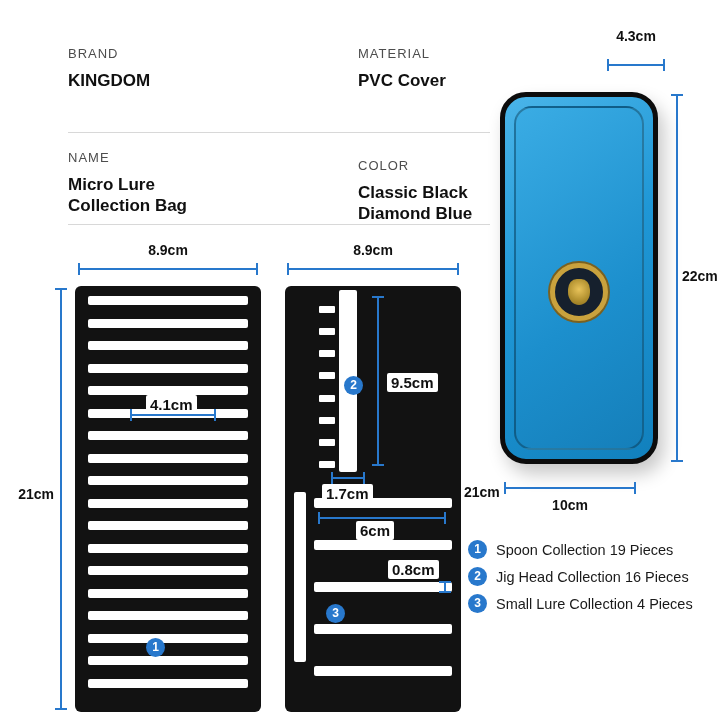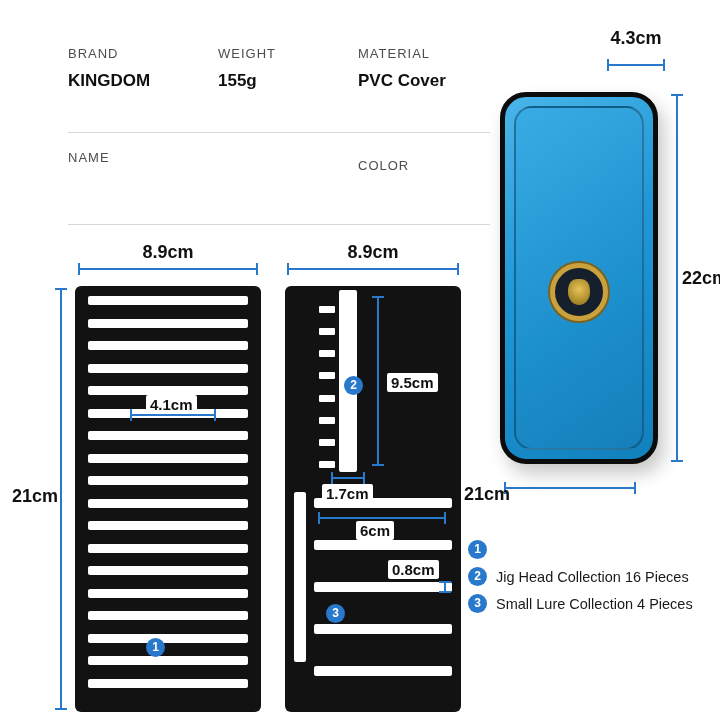--- a/index.html
+++ b/index.html
@@ -14,21 +14,21 @@
   .w132 { width:132px; }
   .hr { position:absolute; height:1px; background:#d8d8d8; }
 
   
   .dim-h { position:absolute; height:2px; background:var(--accent-blue,#2878cc); }
   .dim-h::before,.dim-h::after { content:''; position:absolute; top:-5px; width:2px; height:12px; background:var(--accent-blue,#2878cc); }
   .dim-h::before{ left:0; } .dim-h::after{ right:0; }
   .dim-v { position:absolute; width:2px; background:var(--accent-blue,#2878cc); }
   .dim-v::before,.dim-v::after { content:''; position:absolute; left:-5px; width:12px; height:2px; background:var(--accent-blue,#2878cc); }
   .dim-v::before{ top:0; } .dim-v::after{ bottom:0; }
-  .dim-label { position:absolute; font-size:18px; font-weight:bold; color:#111; text-align:center; }
+  .dim-label { position:absolute; font-size:14px; font-weight:bold; color:#111; text-align:center; }
   .dim-chip { position:absolute; font-size:15px; font-weight:bold; color:#111; background:#fff; padding:0 4px; line-height:19px; text-align:center; border-radius:2px; }
 
   
   .panel { position:absolute; background:var(--panel-black,#121212); border-radius:6px; }
   .slots-col { position:absolute; display:flex; flex-direction:column; justify-content:space-between; }
   .slot-h { height:9px; background:#fff; border-radius:2px; }
   .tick { height:7px; background:#fff; border-radius:1px; }
   .bar { height:10px; background:#fff; border-radius:2px; }
   .vslot { position:absolute; background:#fff; border-radius:2px; }
 
@@ -56,55 +56,54 @@
 </style>
 </head>
 <body>
 
 <div class="page">
 
   <div class="spec-cell" style="left:68px;top:46px;">
     <div class="spec-label">BRAND</div>
     <div class="spec-value">KINGDOM</div>
   </div>
-  <div class="spec-cell" style="left:218px;top:46px;">
-    <div class="spec-label">WEIGHT</div>
-    <div class="spec-value">155g</div>
-  </div>
   <div class="spec-cell" style="left:358px;top:46px;">
     <div class="spec-label">MATERIAL</div>
     <div class="spec-value">PVC Cover</div>
   </div>
 
   <div class="hr" style="left:68px;top:132px;width:422px;"></div>
 
   <div class="spec-cell" style="left:68px;top:150px;">
     <div class="spec-label">NAME</div>
+    <div class="spec-value w132">Micro Lure Collection Bag</div>
   </div>
   <div class="spec-cell" style="left:358px;top:158px;">
     <div class="spec-label">COLOR</div>
+    <div class="spec-value w132">Classic Black Diamond Blue</div>
   </div>
 
   <div class="hr" style="left:68px;top:224px;width:422px;"></div>
 
   <div class="case">
     <div class="case-inner">
       <div class="badge">
         <div class="badge-core"></div>
       </div>
     </div>
   </div>
 
   <div class="dim-label" style="left:604px;top:28px;width:64px;">4.3cm</div>
   <div class="dim-h" style="left:607px;top:64px;width:58px;"></div>
 
   <div class="dim-v" style="left:676px;top:94px;height:368px;"></div>
   <div class="dim-label" style="left:682px;top:268px;">22cm</div>
 
   <div class="dim-h" style="left:504px;top:487px;width:132px;"></div>
+  <div class="dim-label" style="left:504px;top:497px;width:132px;">10cm</div>
 
   <div class="dim-label" style="left:75px;top:242px;width:186px;">8.9cm</div>
   <div class="dim-h" style="left:78px;top:268px;width:180px;"></div>
   <div class="dim-v" style="left:60px;top:288px;height:422px;"></div>
   <div class="dim-label" style="left:12px;top:486px;width:42px;text-align:right;">21cm</div>
 
   <div class="panel" style="left:75px;top:286px;width:186px;height:426px;">
     <div class="slots-col" style="left:13px;top:10px;width:160px;height:392px;">
         <div class="slot-h"></div>
         <div class="slot-h"></div>
@@ -165,20 +164,21 @@
   <div class="dim-chip" style="left:322px;top:484px;">1.7cm</div>
 
   <div class="dim-h" style="left:318px;top:517px;width:128px;"></div>
   <div class="dim-chip" style="left:356px;top:521px;">6cm</div>
   <div class="dim-chip" style="left:388px;top:560px;">0.8cm</div>
   <div class="dim-v" style="left:444px;top:581px;height:12px;"></div>
   <span class="num-circle marker" style="left:326px;top:604px;">3</span>
 
   <div class="legend-row" style="top:540px;">
     <span class="num-circle">1</span>
+    <span class="legend-text">Spoon Collection 19 Pieces</span>
   </div>
   <div class="legend-row" style="top:567px;">
     <span class="num-circle">2</span>
     <span class="legend-text">Jig Head Collection 16 Pieces</span>
   </div>
   <div class="legend-row" style="top:594px;">
     <span class="num-circle">3</span>
     <span class="legend-text">Small Lure Collection 4 Pieces</span>
   </div>
 

